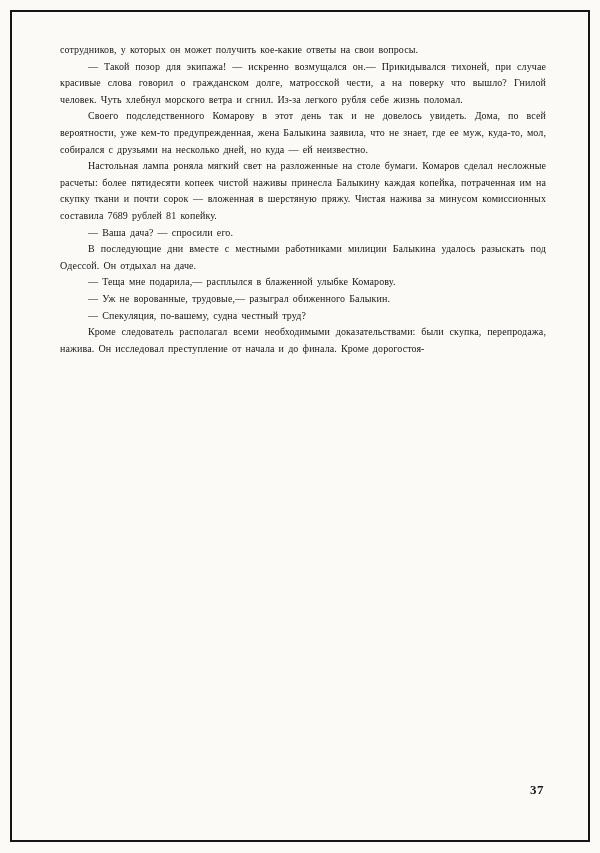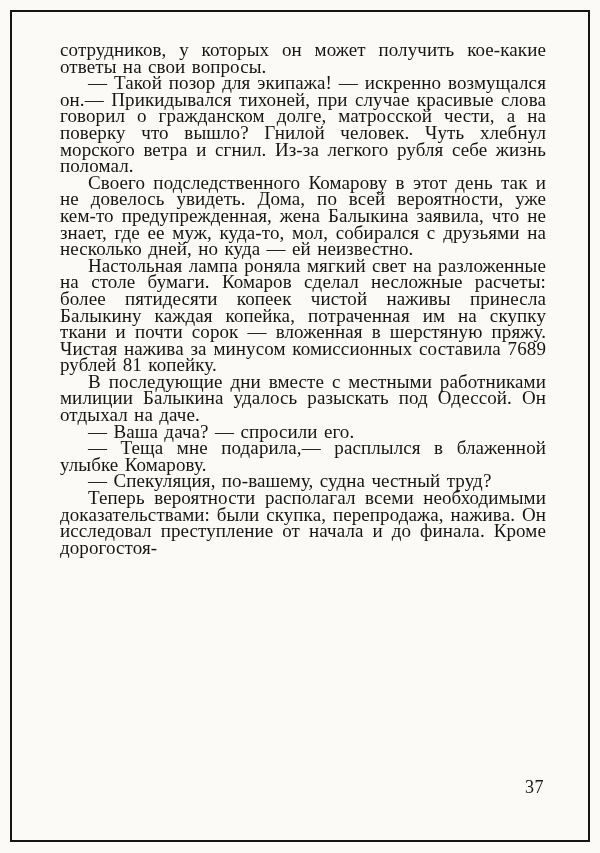--- a/index.html
+++ b/index.html
@@ -33,48 +33,49 @@
     position: absolute;
     left: 48px;
     right: 42px;
     top: 30px;
     bottom: 60px;
     overflow: hidden;
   }
   p.para {
     margin: 0;
     text-align: justify;
-    font-size: 19px;
+    font-size: 10px;
     line-height: 16.6px;
     letter-spacing: 0.1px;
     word-spacing: 1.5px;
   }
   p.para.indent {
     text-indent: 28px;
   }
   .page-number {
     position: absolute;
     right: 44px;
     bottom: 42px;
-    font-size: 18px;
-    font-weight: normal;
+    font-size: 13px;
+    font-weight: bold;
     letter-spacing: 0.5px;
   }
 </style>
 </head>
 <body>
 
 <div class="scan-page">
   <div class="page-frame">
     <div class="page-content">
         <p class="para">сотрудников, у которых он может получить кое-какие ответы на свои вопросы.</p>
         <p class="para indent">— Такой позор для экипажа! — искренно возмущался он.— Прикидывался тихоней, при случае красивые слова говорил о гражданском долге, матросской чести, а на поверку что вышло? Гнилой человек. Чуть хлебнул морского ветра и сгнил. Из-за легкого рубля себе жизнь поломал.</p>
         <p class="para indent">Своего подследственного Комарову в этот день так и не довелось увидеть. Дома, по всей вероятности, уже кем-то предупрежденная, жена Балыкина заявила, что не знает, где ее муж, куда-то, мол, собирался с друзьями на несколько дней, но куда — ей неизвестно.</p>
         <p class="para indent">Настольная лампа роняла мягкий свет на разложенные на столе бумаги. Комаров сделал несложные расчеты: более пятидесяти копеек чистой наживы принесла Балыкину каждая копейка, потраченная им на скупку ткани и почти сорок — вложенная в шерстяную пряжу. Чистая нажива за минусом комиссионных составила 7689 рублей 81 копейку.</p>
+        <p class="para indent">— Ваша дача? — спросили его.</p>
         <p class="para indent">В последующие дни вместе с местными работниками милиции Балыкина удалось разыскать под Одессой. Он отдыхал на даче.</p>
-        <p class="para indent">— Ваша дача? — спросили его.</p>
         <p class="para indent">— Теща мне подарила,— расплылся в блаженной улыбке Комарову.</p>
+        <p class="para indent">— Уж не ворованные, трудовые,— разыграл обиженного Балыкин.</p>
         <p class="para indent">— Спекуляция, по-вашему, судна честный труд?</p>
-        <p class="para indent">Теперь вероятности располагал всеми необходимыми доказательствами: были скупка, перепродажа, нажива. Он исследовал преступление от начала и до финала. Кроме дорогостоя-</p>
+        <p class="para indent">Кроме следователь располагал всеми необходимыми доказательствами: были скупка, перепродажа, нажива. Он исследовал преступление от начала и до финала. Кроме дорогостоя-</p>
       </div>
     <div class="page-number">37</div>
   </div>
 </div>
 
 </body></html>

